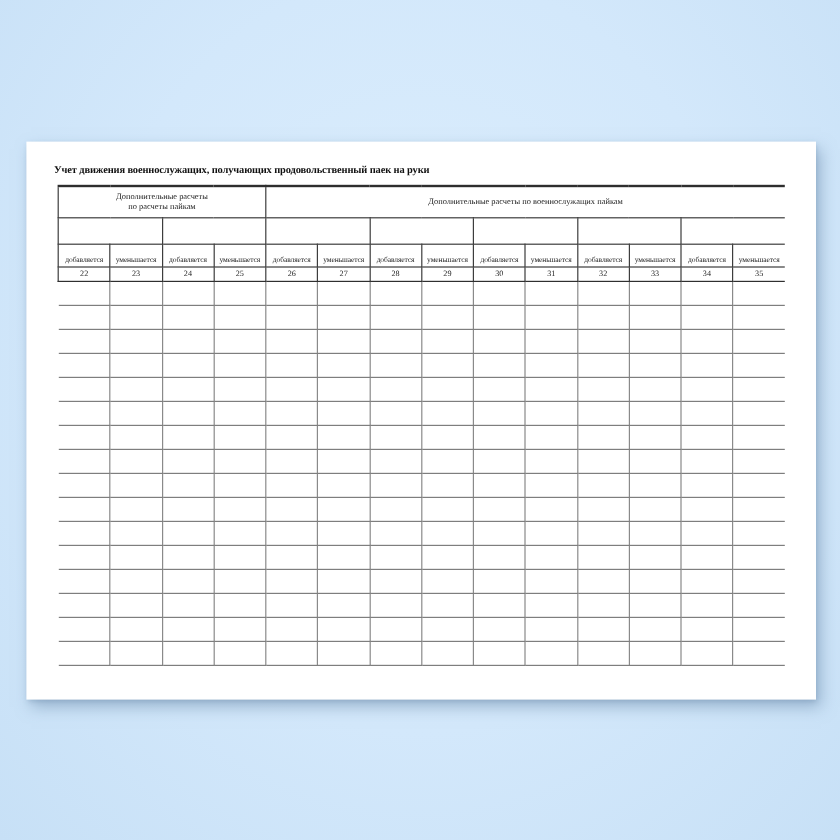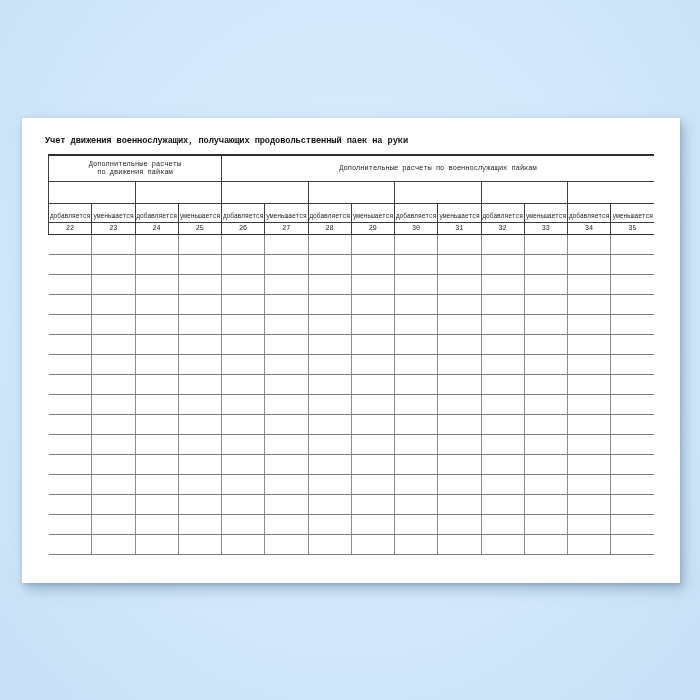--- a/index.html
+++ b/index.html
@@ -2,21 +2,20 @@
 <html><head>
 <meta charset="utf-8">
 <style>
   * { margin:0; padding:0; box-sizing:border-box; }
   html,body { width:700px; height:700px; }
   body { font-family:"Liberation Serif","DejaVu Serif",serif; color:#1b1b1b; }
 
   .stage {
     position:relative; width:700px; height:700px; overflow:hidden;
     background:radial-gradient(ellipse at 50% 42%, #dceefd 0%, #d3e8fb 55%, #c7e0f6 100%);
-    font-family:Liberation Mono, monospace;
   }
 
   .sheet {
     position:absolute; left:22px; top:118px; width:658px; height:465px;
     background:#ffffff;
     box-shadow:4px 6px 12px rgba(104,136,168,0.50), 1px 2px 4px rgba(104,136,168,0.35);
   }
 
   .doc-title {
     position:absolute; left:23px; top:18px;
@@ -85,21 +84,21 @@
           <col>
           <col>
           <col>
           <col>
           <col>
         </colgroup>
       <tbody id="tbl-body">
         <tr class="gh">
           <th class="g1" colspan="4">
             <div>Дополнительные расчеты</div>
-            <div>по движения пайкам</div>
+            <div>по расчеты пайкам</div>
           </th>
           <th class="g2" colspan="10">
             <div>Дополнительные расчеты по военнослужащих пайкам</div>
           </th>
         </tr>
       <tr class="pair">
             <td class="first " colspan="2"></td>
             <td colspan="2"></td>
             <td colspan="2"></td>
             <td colspan="2"></td>

